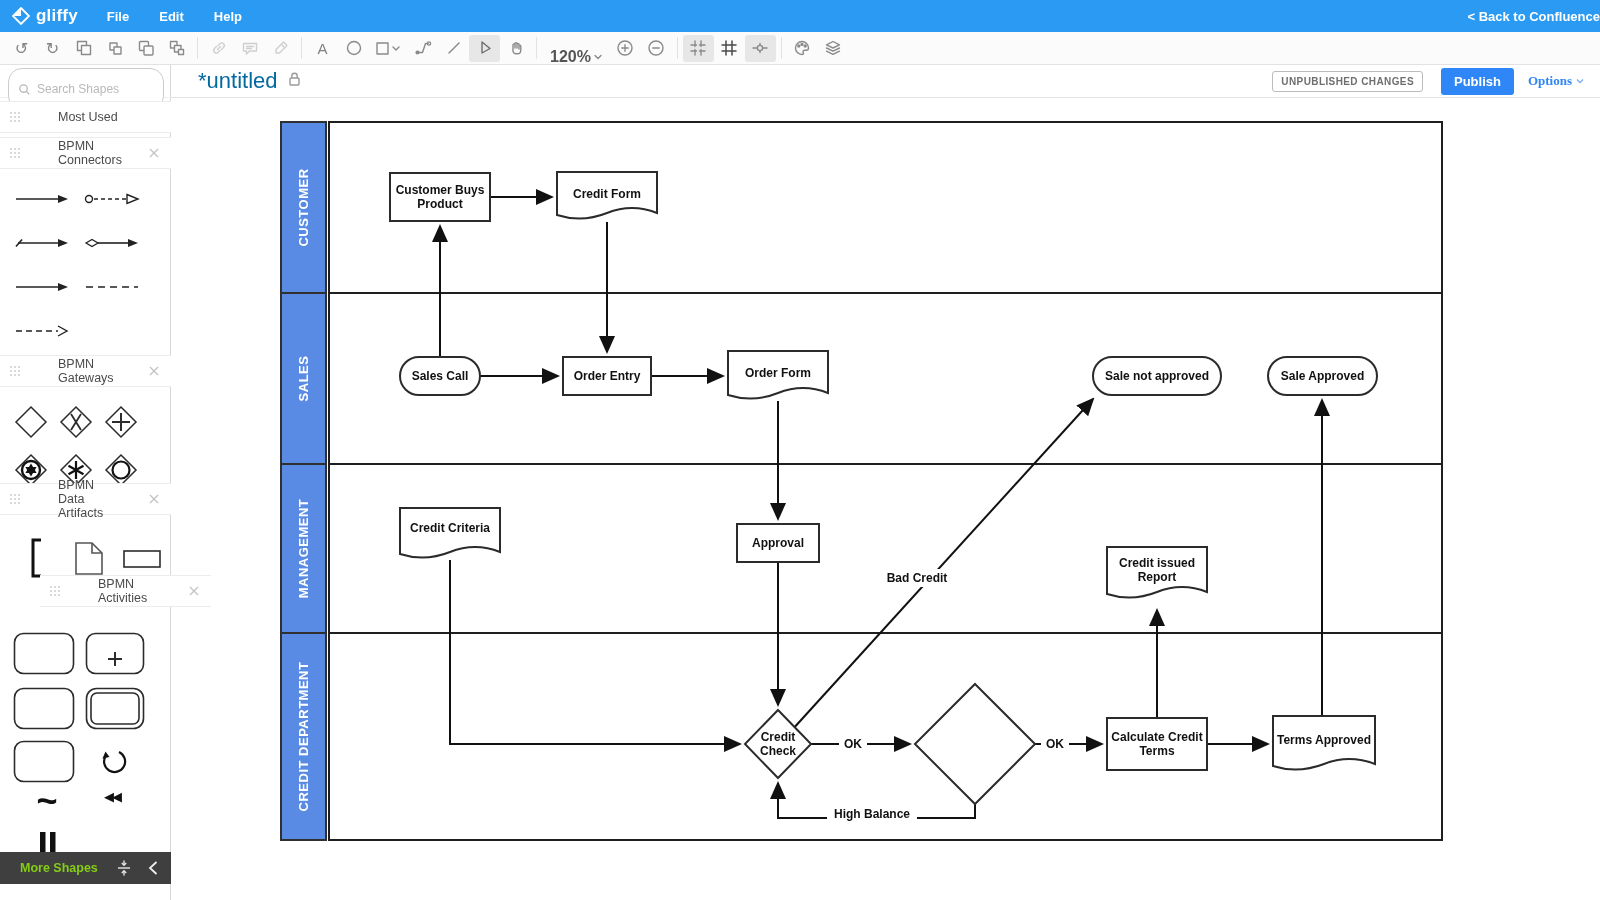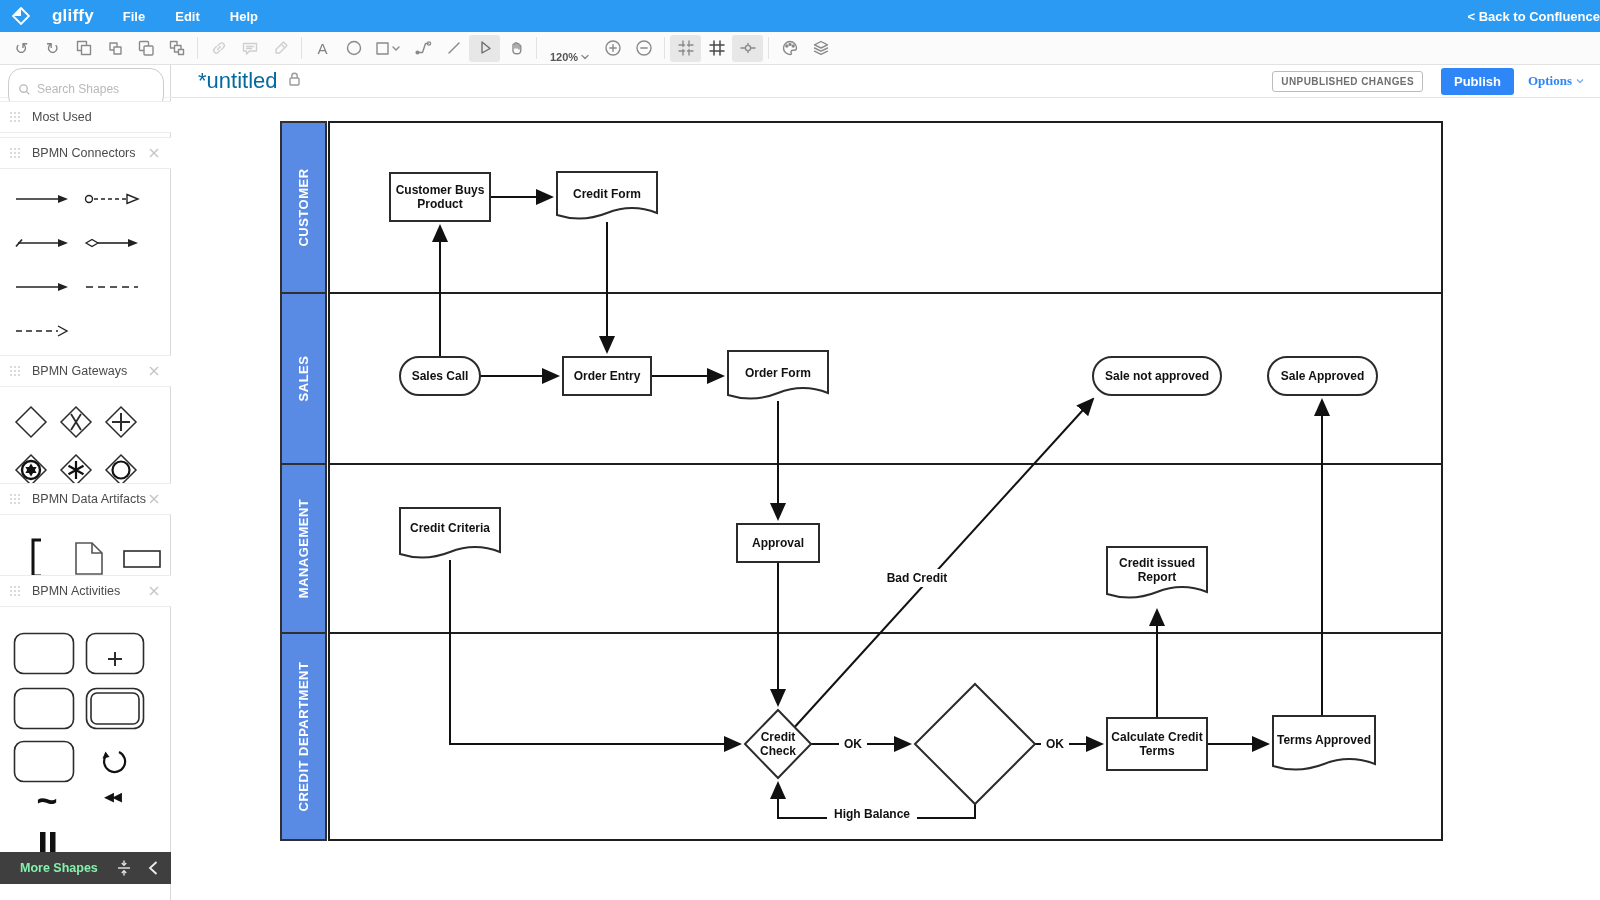--- a/index.html
+++ b/index.html
@@ -2,36 +2,36 @@
 <html><head>
 <meta charset="utf-8">
 <style>
   * { margin:0; padding:0; box-sizing:border-box; }
   html,body { width:1600px; height:900px; overflow:hidden; background:#fff;
               font-family:"Liberation Sans","DejaVu Sans",sans-serif; }
 
   
   .topbar { position:absolute; left:0; top:0; width:1600px; height:32px;
             background:#2b9af3; display:flex; align-items:center; color:#fff; z-index:30; }
-  .logo { display:flex; align-items:center; gap:22px; padding:0 14px 0 12px; }
+  .logo { display:flex; align-items:center; gap:6px; padding:0 14px 0 12px; }
   .logo-text { font-size:17px; font-weight:bold; letter-spacing:.2px; }
   .menu-item { padding:0 15px; font-size:13px; font-weight:bold; cursor:pointer; }
   .topbar-spacer { flex:1; }
   .back-link { font-size:13px; font-weight:bold; cursor:pointer; }
 
   
   .toolbar { position:absolute; left:0; top:32px; width:1600px; height:33px;
              background:#fbfbfb; border-bottom:1px solid #e2e2e2; display:flex;
              align-items:center; padding-left:6px; z-index:29; }
   .tbtn { width:31px; height:27px; display:flex; align-items:center; justify-content:center;
           border-radius:3px; color:#828282; font-size:16px; cursor:pointer; }
   .tbtn.active { background:#e7e7e7; }
   .tbtn svg { display:block; }
   .tsep { width:1px; height:22px; background:#e3e3e3; margin:0 5px; }
-  .zoom-label { display:flex; align-items:center; gap:3px; font-size:11px; font-weight:bold;
+  .zoom-label { display:flex; align-items:center; gap:3px; font-size:16px; font-weight:bold;
                 color:#555; padding:0 8px; cursor:pointer;margin-top:18px; }
   .stroke-i { stroke:#8a8a8a; fill:none; stroke-width:1.4; stroke-linecap:round; stroke-linejoin:round; }
   .stroke-dis { stroke:#cfcfcf; fill:none; stroke-width:1.4; stroke-linecap:round; stroke-linejoin:round; }
   .stroke-dark { stroke:#4a4a4a; fill:none; stroke-width:1.5; stroke-linecap:round; }
 
   
   .titlerow { position:absolute; left:171px; top:65px; width:1429px; height:33px; background:#fff;
               border-bottom:1px solid #e4e4e4; display:flex; align-items:center; z-index:25; }
   .doc-title { font-size:22px; color:#0369a1; margin-left:27px; }
   .lock { margin-left:9px; }
@@ -46,27 +46,27 @@
   
   .sidebar { position:absolute; left:0; top:65px; width:171px; height:835px; background:#fff;
              border-right:1px solid #d8d8d8; z-index:20; }
   .search-wrap { position:absolute; left:0; top:0; width:171px; height:33px; border-bottom:1px solid #efefef; }
   .search-box { position:absolute; left:8px; top:3px; width:156px; height:42px; border:1px solid #ccc;
                 border-radius:14px; display:flex; align-items:center; padding-left:9px; background:#fff; }
   .search-box input { border:none; outline:none; font-size:12px; color:#555; width:110px; margin-left:6px;
                       font-family:"Liberation Sans",sans-serif; }
   .search-box input::placeholder { color:#b9b9b9; }
   .shelf-header { position:absolute; left:0; width:171px; height:32px; border-top:1px solid #ececec;
-                  border-bottom:1px solid #ececec; display:flex; align-items:center; background:#fff; cursor:pointer; }
+                  border-bottom:1px solid #ececec; display:flex; align-items:center; background:#fff; cursor:pointer;gap:26px; }
   .shelf-header .dots { margin-left:9px; }
   .shelf-header .hlabel { margin-left:11px; font-size:12.5px; color:#4a4a4a; flex:1; }
   .shelf-header .hclose { margin-right:12px; }
   .pal { position:absolute; cursor:pointer; }
   .more-shapes { position:absolute; left:0; top:787px; width:171px; height:32px; background:#3f3f3f;
-                 display:flex; align-items:center; color:#86efac; cursor:pointer; }
+                 display:flex; align-items:center; color:#84cc16; cursor:pointer; }
   .more-shapes .mlabel { font-size:12.5px; font-weight:bold; margin-left:20px; flex:1; }
   .glyph-item { position:absolute; color:#111; font-weight:bold; text-align:center; cursor:pointer; }
 
   
   .canvas { position:absolute; left:171px; top:98px; width:1429px; height:802px; background:#fff; z-index:10; }
   .canvas svg { position:absolute; left:0; top:0; }
   .node-label { position:absolute; display:flex; align-items:center; justify-content:center;
                 text-align:center; font-size:12px; font-weight:bold; color:#111; line-height:1.2; cursor:pointer; }
   .edge-label { position:absolute; display:flex; align-items:center; justify-content:center;
                 font-size:12px; font-weight:bold; color:#111; background:#fff; cursor:default; }
@@ -434,21 +434,21 @@
       <path d="M13 2 H5 V38 H13" fill="none" stroke="#111" stroke-width="3"></path>
     </svg>
   <svg class="pal" style="left:73px; top:475px;" width="32" height="37" viewBox="0 0 32 37">
       <path d="M3 3 H19 L29 13 V34 H3 Z" fill="#fff" stroke="#555" stroke-width="1.6"></path>
       <path d="M19 3 V13 H29" fill="none" stroke="#555" stroke-width="1.6"></path>
     </svg>
   <svg class="pal" style="left:123px; top:485px;" width="38" height="18" viewBox="0 0 38 18">
       <rect x="1" y="1" width="36" height="16" fill="#fff" stroke="#2c2c2c" stroke-width="1.6"></rect>
     </svg>
 
-  <div class="shelf-header" style="top:510px;">
+  <div class="shelf-header" style="top:510px;margin-left:40px;">
     <svg class="dots" width="12" height="12" viewBox="0 0 12 12">
         <g fill="#d2d2d2">
           <circle cx="2" cy="2" r="1.1"></circle>
           <circle cx="6" cy="2" r="1.1"></circle>
           <circle cx="10" cy="2" r="1.1"></circle>
           <circle cx="2" cy="6" r="1.1"></circle>
           <circle cx="6" cy="6" r="1.1"></circle>
           <circle cx="10" cy="6" r="1.1"></circle>
           <circle cx="2" cy="10" r="1.1"></circle>
           <circle cx="6" cy="10" r="1.1"></circle>

